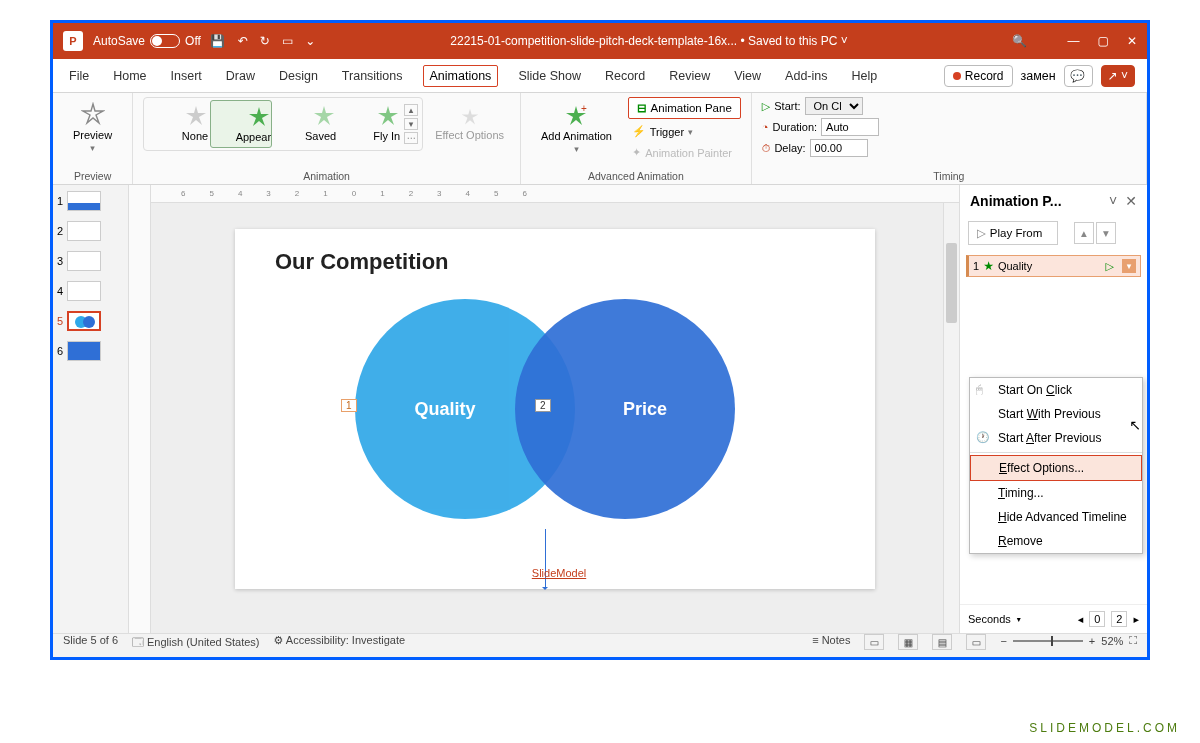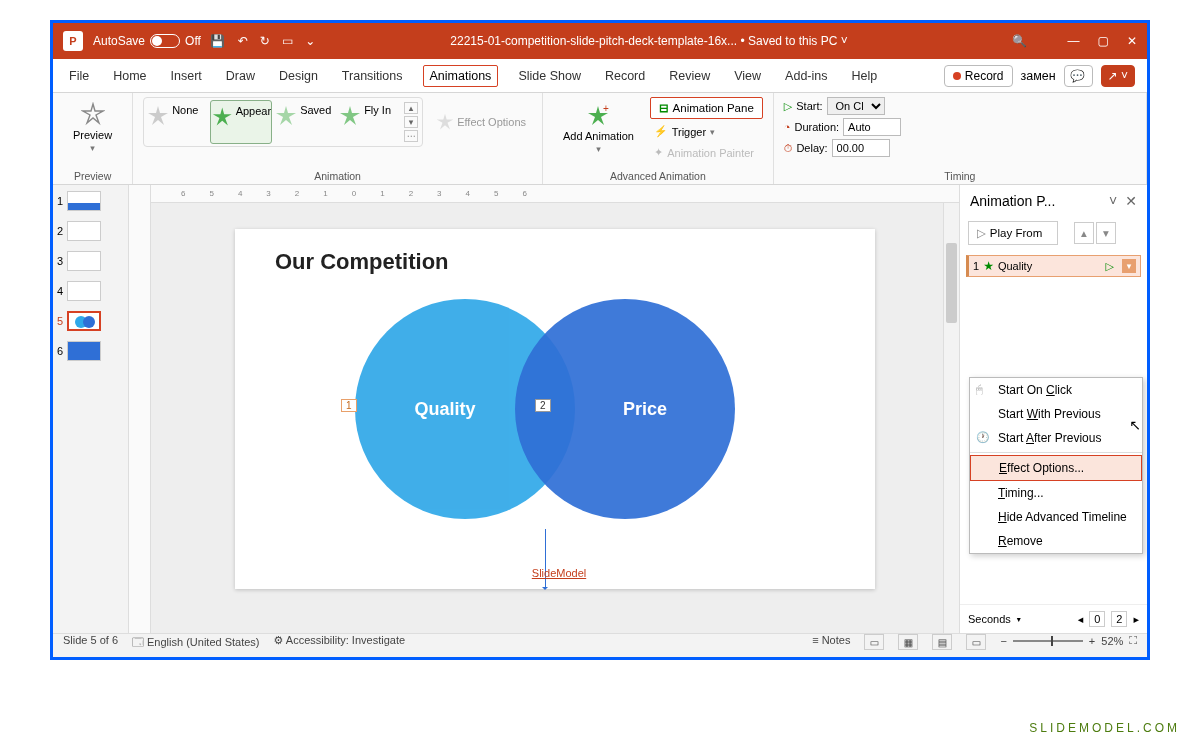--- a/index.html
+++ b/index.html
@@ -22,25 +22,25 @@
 .record-dot { width: 8px; height: 8px; background: #d64123; border-radius: 50%; }
 .comment-btn, .share-btn { border: 1px solid #bbb; border-radius: 4px; padding: 3px 6px; font-size: 12px; display:flex; align-items:center;}
 .share-btn { background:#c43e1c; color:#fff; border-color:#c43e1c; }
 .ribbon { height: 92px; background: #fafafa; border-bottom: 1px solid #d6d6d6; display: flex; font-size: 11px; }
 .rgroup { border-right: 1px solid #e0e0e0; padding: 4px 10px 2px; display: flex; flex-direction: column; justify-content: space-between; }
 .rgroup .row { display: flex; align-items: center; gap: 6px; }
 .rgroup .glabel { text-align: center; color: #555; font-size: 10.5px; padding-top: 2px; }
 .bigbtn { display: flex; flex-direction: column; align-items: center; justify-content: center; padding: 4px 10px; gap: 2px; cursor: pointer; border-radius: 3px; }
 .star { width: 26px; height: 26px; display:flex; align-items:center; justify-content:center;}
 .gallery { display: flex; gap: 2px; border: 1px solid #ddd; border-radius: 4px; padding: 2px; }
-.galitem { width: 62px; display: flex; flex-direction: row; align-items: flex-start; padding: 4px 0; gap: 2px; border-radius: 3px;}
+.galitem { width: 62px; display: flex; flex-direction: column; align-items: flex-end; padding: 4px 0; gap: 2px; border-radius: 3px;}
 .galitem.sel { background: #eaf4e8; border: 1px solid #88b088; }
 .galarrows { width: 18px; display:flex; flex-direction:column; justify-content:center; gap:2px; padding:2px;}
 .galarrows div { border:1px solid #ccc; font-size:9px; text-align:center; line-height:10px; color:#666;}
-.smallbtn { display: flex; align-items: center; color: #999; padding: 4px 6px; gap:2px;}
+.smallbtn { display: flex; flex-direction: column; align-items: center; color: #999; padding: 4px 6px; gap:2px;}
 .animpane-btn { border: 1.5px solid #d64123; background: #fff; padding: 3px 8px; display: flex; align-items: center; gap: 4px; font-size: 11.5px; border-radius: 2px;}
 .animpane-btn .icn { color: #008a00; font-weight:bold;}
 .timing-row { display: flex; align-items: center; gap: 4px; font-size: 11px; margin-bottom: 3px;}
 .timing-row input, .timing-row select { font-size: 11px; border: 1px solid #bbb; padding: 1px 4px; width: 58px; height:18px;}
 .sidepanel-thumbs { position: absolute; left: 0; top: 162px; bottom: 24px; width: 76px; background: #f3f3f3; border-right: 1px solid #ddd; padding: 6px 4px; }
 .thumb { display: flex; align-items: center; gap: 4px; margin-bottom: 10px; font-size: 11px; }
 .thumb .mini { width: 34px; height: 20px; background: #fff; border: 1px solid #ccc; position: relative; }
 .thumb.sel .mini { border: 2px solid #d64123; }
 .thumb.sel { color: #c43e1c; }
 .editarea { position: absolute; left: 76px; right: 188px; top: 162px; bottom: 24px; background: #eee; display: flex; }
@@ -53,21 +53,21 @@
 .circ { position: absolute; width: 220px; height: 220px; border-radius: 50%; opacity: .92; display:flex; align-items:center; justify-content:center;}
 .c1 { left: 0; background: #30a8e8; }
 .c2 { left: 160px; background: #2f6fd6; }
 .venn .lbl { color: #fff; font-size: 18px; font-weight: 700; }
 .tag { position: absolute; background: #fff; border: 1px solid #e8a06a; font-size: 10px; padding: 0 4px; color:#c4691c;}
 .arrow-down { position:absolute; left:50%; top:230px; width:1px; height:60px; background:#2f6fd6;}
 .arrow-down::after{content:"";position:absolute;bottom:-4px;left:-3px;border:3px solid transparent;border-top-color:#2f6fd6;}
 .sm { position:absolute; left:50%; transform:translateX(-50%); bottom:10px; font-size:11px; color:#c43e1c; text-decoration:underline;padding-left:8px;}
 .anim-pane { position: absolute; right: 0; top: 162px; bottom: 24px; width: 188px; background: #fff; border-left: 1px solid #ddd; font-size: 11.5px; display:flex; flex-direction:column;}
 .anim-pane .hdr { padding: 8px 10px; font-size: 14px; display: flex; align-items: center; justify-content: space-between; }
-.anim-pane .hdr .ttl { font-weight: 400; }
+.anim-pane .hdr .ttl { font-weight: 700; }
 .anim-pane .play { margin: 4px 8px; border: 1px solid #ccc; padding: 4px 8px; display: inline-flex; align-items: center; gap: 4px; width: 90px;}
 .anim-pane .updn { display:inline-flex; gap:2px; float:right; margin:4px 8px;}
 .anim-pane .updn div{border:1px solid #ccc; width:20px; height:22px; display:flex;align-items:center;justify-content:center;color:#888;}
 .anim-item { margin: 6px 6px; padding: 3px 4px; background: #fce5dc; border: 1px solid #e8a070; border-left: 3px solid #d68b50; display: flex; align-items: center; gap: 4px; font-size: 11px; position:relative;}
 .anim-item .greenstar { color: #008a00; font-size: 12px;}
 .anim-item .plyicn { color:#008a00; margin-left:auto;}
 .anim-item .dd { width:14px; height:14px; background:#e8a070; color:#fff; font-size:9px; display:flex;align-items:center;justify-content:center; margin-left:4px;}
 .ctxmenu { position: absolute; right: 4px; top: 192px; width: 174px; background: #fff; border: 1px solid #bbb; box-shadow: 2px 2px 6px rgba(0,0,0,.2); z-index: 50; font-size: 12px;}
 .ctxmenu .mi { padding: 5px 10px 5px 28px; position: relative; cursor: pointer; }
 .ctxmenu .mi u { text-decoration: underline; }

